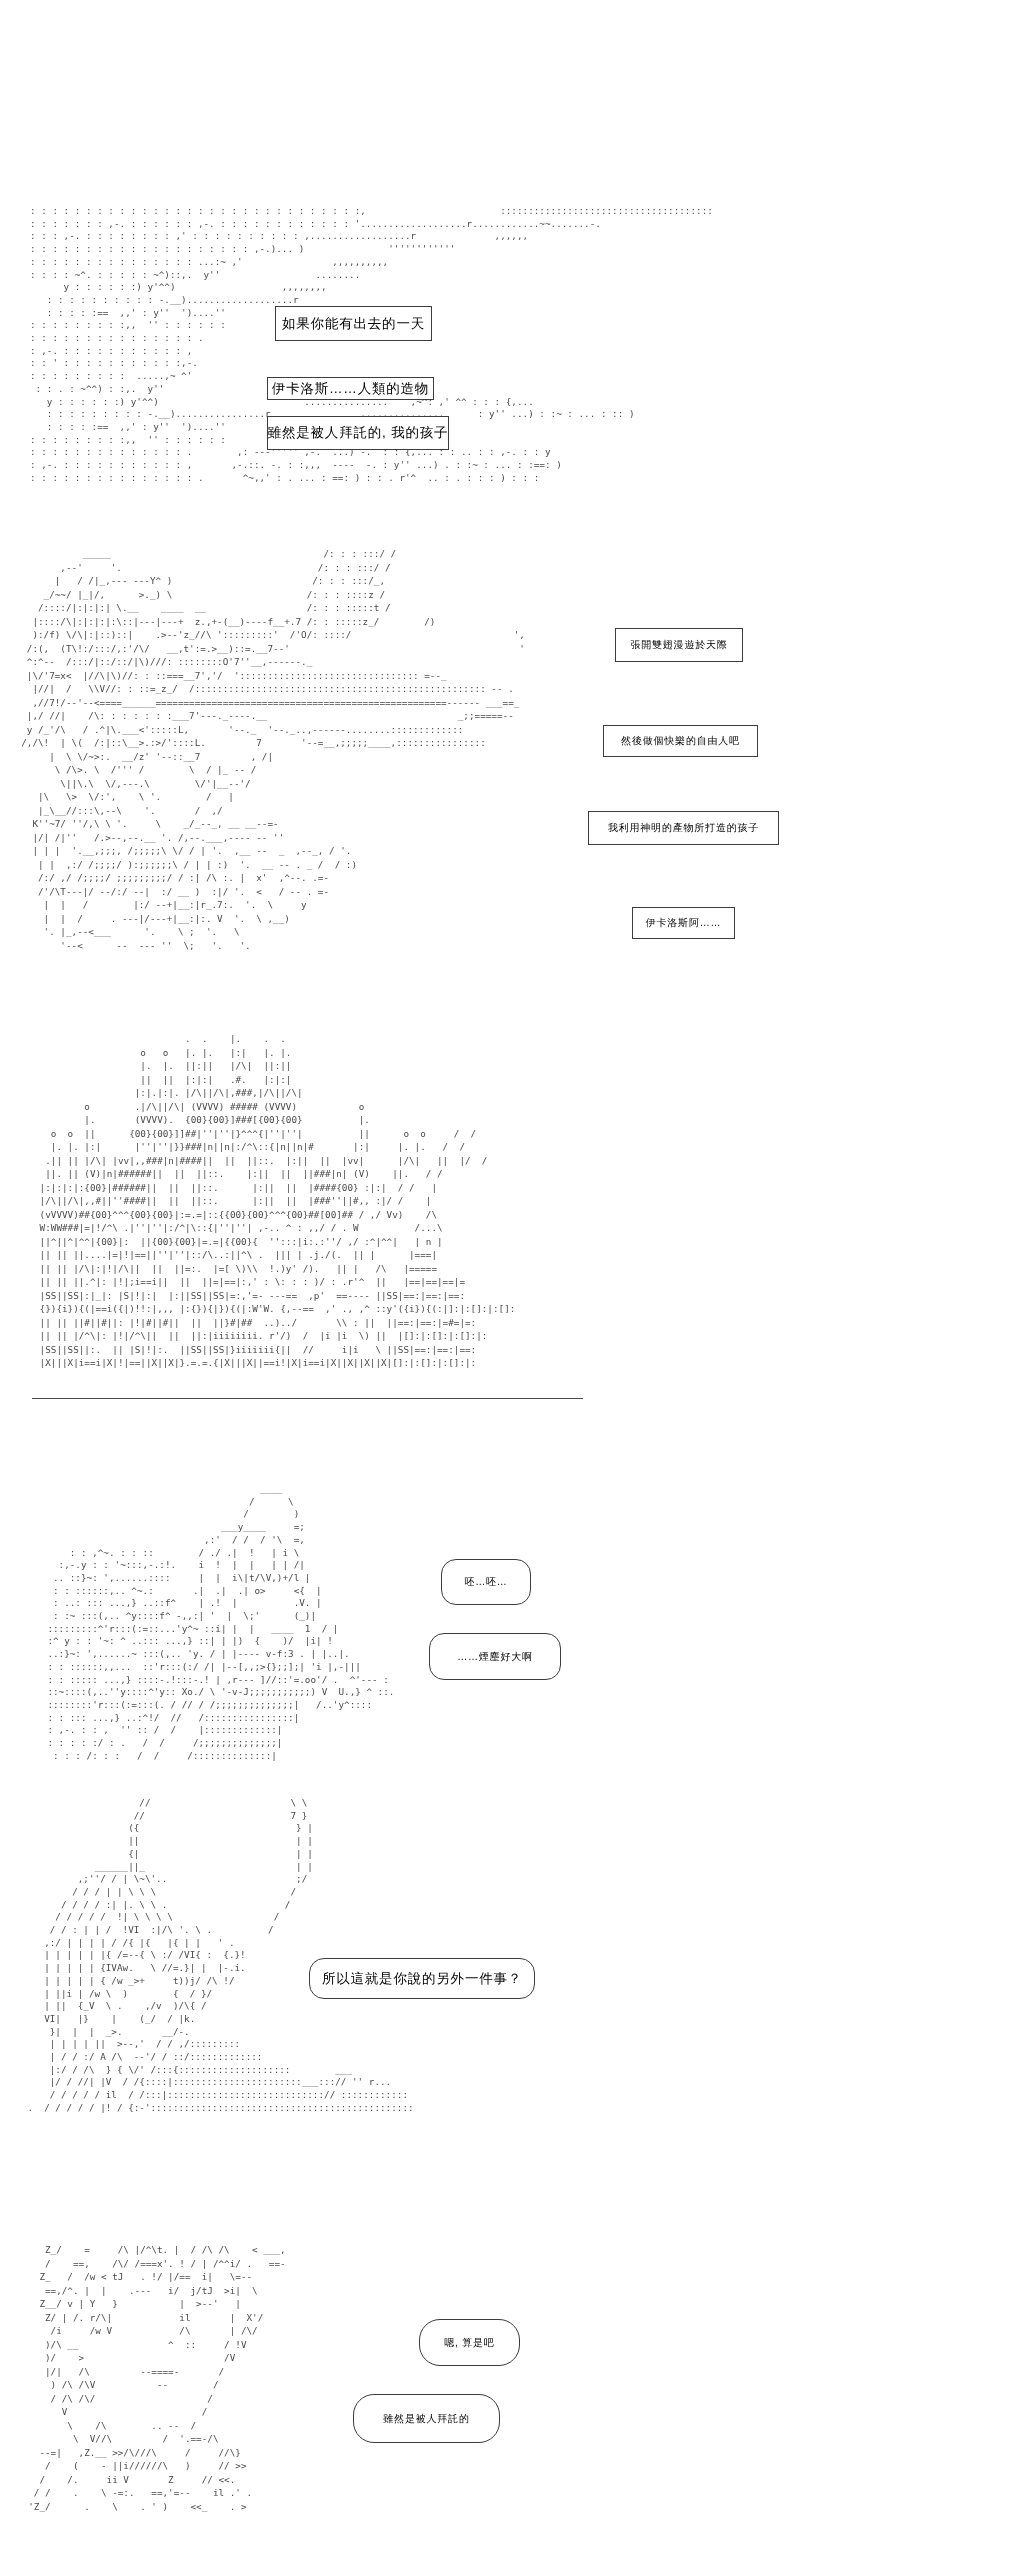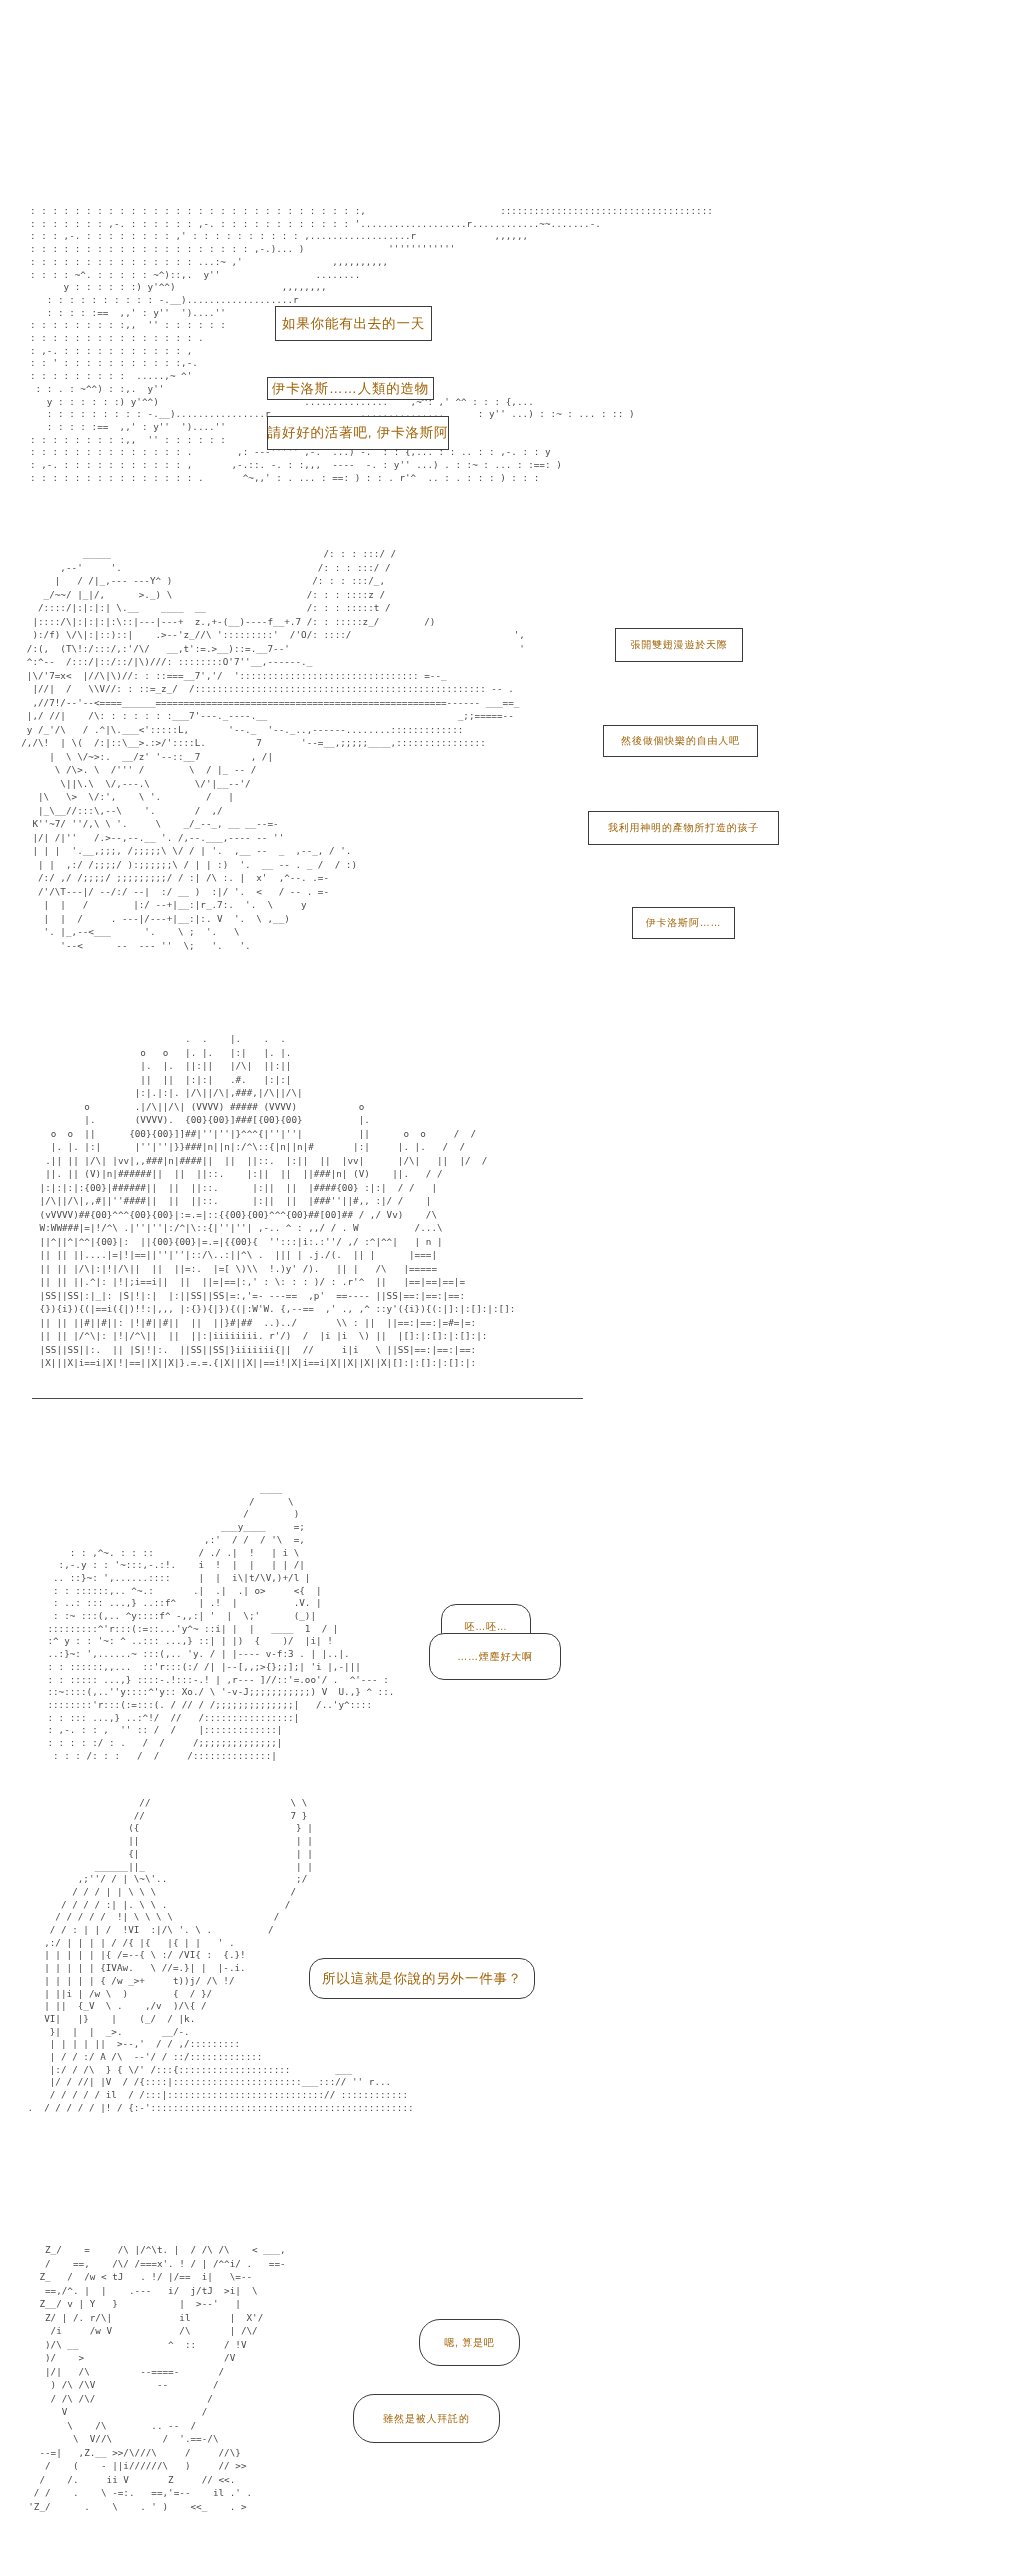--- a/index.html
+++ b/index.html
@@ -10,33 +10,33 @@
     font-size:9.3px;line-height:12.7px;color:#4a4a4a;
     white-space:pre;letter-spacing:0;
   }
   #p2{line-height:13.5px;}
   #p3{line-height:13.5px;}
   #p5{line-height:12.7px;}
   #p6{line-height:13.5px;}
   .bubble{
     position:absolute;background:#ffffff;border:1.3px solid #3c3c3c;
     display:flex;align-items:center;justify-content:center;
-    color:#a16207;font-size:13.5px;letter-spacing:0.8px;white-space:nowrap;
+    color:#000000;font-size:13.5px;letter-spacing:0.8px;white-space:nowrap;
     box-sizing:border-box;z-index:5;
   }
   .bubble.round{border-radius:15px;}
   .bubble.small{font-size:10px;}
   #b1{left:275px;top:306px;width:157px;height:35px;}
   #b2{left:267px;top:377px;width:167px;height:23px;}
   #b3{left:267px;top:416px;width:182px;height:34px;}
   #b4{left:615px;top:628px;width:128px;height:34px;}
   #b5{left:603px;top:725px;width:155px;height:32px;}
   #b6{left:588px;top:811px;width:191px;height:34px;}
   #b7{left:632px;top:907px;width:103px;height:32px;}
-  #b8{left:441px;top:1559px;width:90px;height:46px;margin-top:45px;}
+  #b8{left:441px;top:1559px;width:90px;height:46px;}
   #b9{left:429px;top:1633px;width:132px;height:47px;}
   #b10{left:309px;top:1958px;width:226px;height:41px;}
   #b11{left:419px;top:2319px;width:101px;height:47px;border-radius:21px;}
   #b12{left:353px;top:2394px;width:147px;height:49px;border-radius:21px;}
   #p1{left:30px;top:205px;}
   #p2{left:10px;top:547px;}
   #p3{left:34px;top:1032px;}
   #p4{left:25px;top:1483px;}
   #p5{left:5px;top:1797px;}
   #p6{left:17px;top:2243px;}
@@ -186,21 +186,21 @@
          \    /\        .. --  /
           \  V//\         /  '.==-/\
     --=|   ,Z.__ &gt;&gt;/\///\     /     //\}
      /    (    - ||i//////\   )     // &gt;&gt;
     /    /.     ii V       Z     // &lt;&lt;.
    / /    .    \ -=:.   ==,'=--    il .' .
   'Z_/      .    \    . ' )    &lt;&lt;_    . &gt;</pre>
 
 <div class="bubble" id="b1">如果你能有出去的一天</div>
 <div class="bubble" id="b2">伊卡洛斯……人類的造物</div>
-<div class="bubble" id="b3">請好好的活著吧, 伊卡洛斯阿</div>
+<div class="bubble" id="b3">雖然是被人拜託的, 我的孩子</div>
 <div class="bubble small" id="b4">張開雙翅漫遊於天際</div>
 <div class="bubble small" id="b5">然後做個快樂的自由人吧</div>
 <div class="bubble small" id="b6">我利用神明的產物所打造的孩子</div>
 <div class="bubble small" id="b7">伊卡洛斯阿……</div>
 <div class="bubble round small" id="b8">呸…呸…</div>
 <div class="bubble round small" id="b9">……煙塵好大啊</div>
 <div class="bubble round" id="b10">所以這就是你說的另外一件事？</div>
 <div class="bubble round small" id="b11">嗯, 算是吧</div>
 <div class="bubble round small" id="b12">雖然是被人拜託的</div>
 

